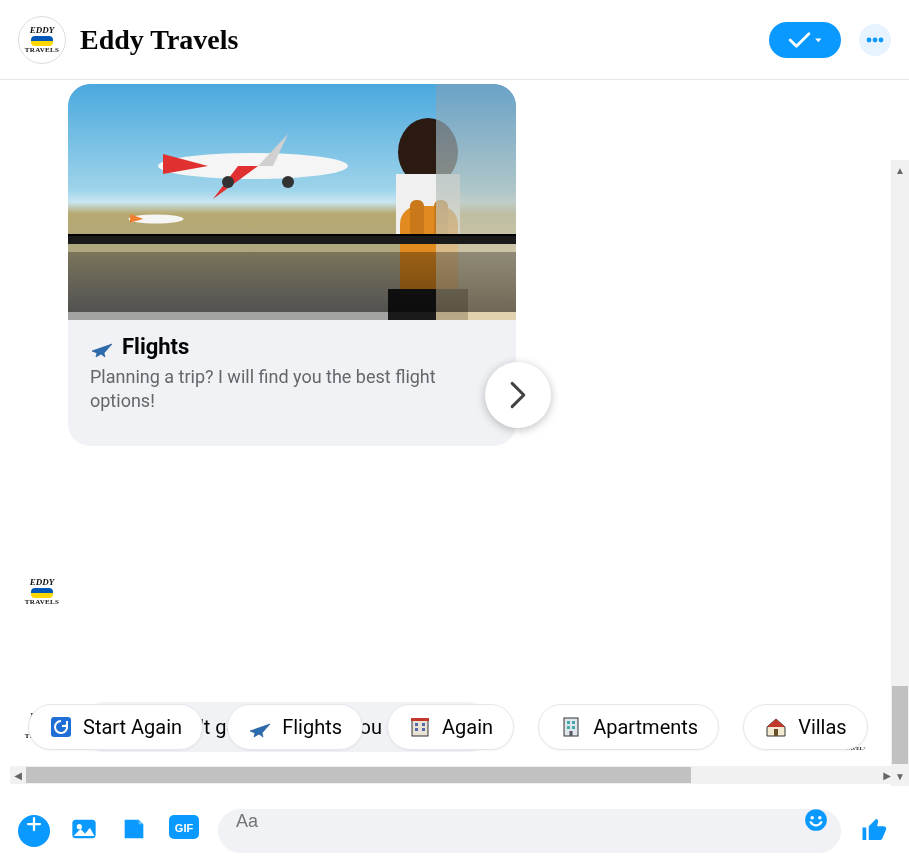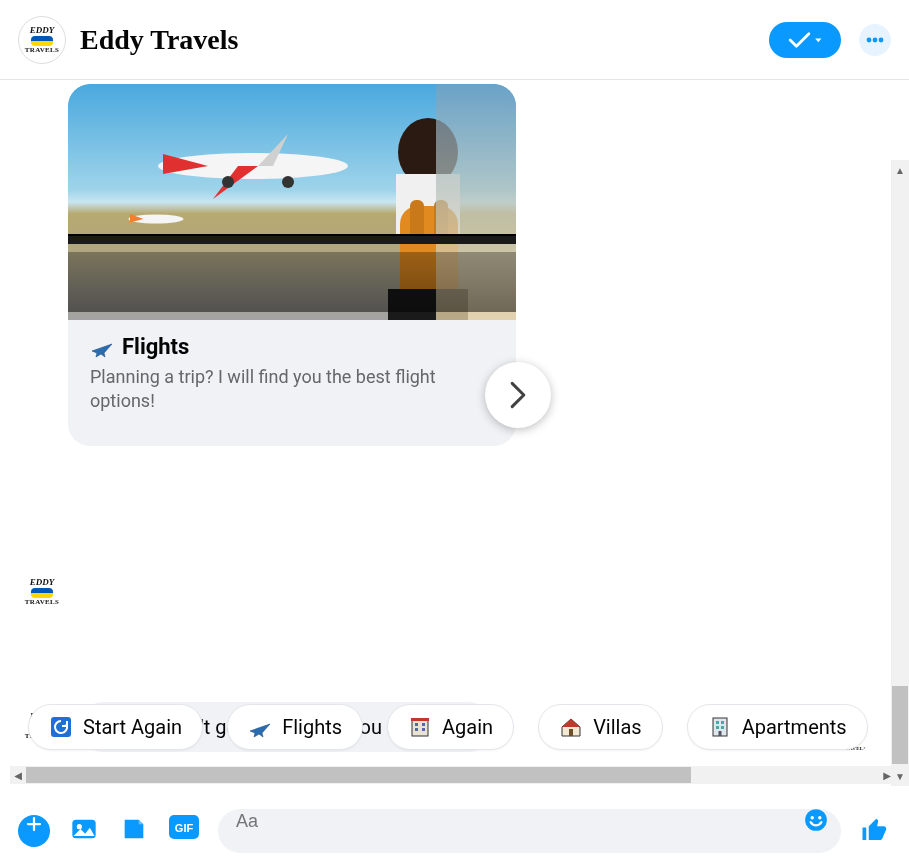--- a/index.html
+++ b/index.html
@@ -401,39 +401,39 @@
             <rect x="7" y="13" width="3" height="3" fill="#56a"></rect>
             <rect x="14" y="13" width="3" height="3" fill="#56a"></rect>
             <rect x="3" y="3" width="18" height="3" fill="#c0392b"></rect>
           </svg>
       </span>
       <span>Again</span>
     </div>
     <div class="chip">
       <span class="chip-icon">
         <svg width="24" height="24" viewBox="0 0 24 24">
-            <path d="M3 12 L12 4 L21 12 V21 H3 Z" fill="#f3e9d2" stroke="#333" stroke-width="1"></path>
-            <path d="M3 12 L12 4 L21 12" fill="#c0392b"></path>
-            <rect x="10" y="14" width="4" height="7" fill="#6b4f2a"></rect>
-          </svg>
-      </span>
-      <span>Villas</span>
-    </div>
-    <div class="chip">
-      <span class="chip-icon">
-        <svg width="24" height="24" viewBox="0 0 24 24">
             <rect x="5" y="3" width="14" height="18" fill="#dfe7ec" stroke="#333" stroke-width="1"></rect>
             <rect x="8" y="6" width="3" height="3" fill="#4aa"></rect>
             <rect x="13" y="6" width="3" height="3" fill="#4aa"></rect>
             <rect x="8" y="11" width="3" height="3" fill="#4aa"></rect>
             <rect x="13" y="11" width="3" height="3" fill="#4aa"></rect>
             <rect x="10.5" y="16" width="3" height="5" fill="#556"></rect>
           </svg>
       </span>
       <span>Apartments</span>
+    </div>
+    <div class="chip">
+      <span class="chip-icon">
+        <svg width="24" height="24" viewBox="0 0 24 24">
+            <path d="M3 12 L12 4 L21 12 V21 H3 Z" fill="#f3e9d2" stroke="#333" stroke-width="1"></path>
+            <path d="M3 12 L12 4 L21 12" fill="#c0392b"></path>
+            <rect x="10" y="14" width="4" height="7" fill="#6b4f2a"></rect>
+          </svg>
+      </span>
+      <span>Villas</span>
     </div>
   </div>
 
   <div class="hscroll">
     <div class="arrow">◀</div>
     <div class="track">
         <div class="thumb"></div>
       </div>
     <div class="arrow">▶</div>
   </div>

